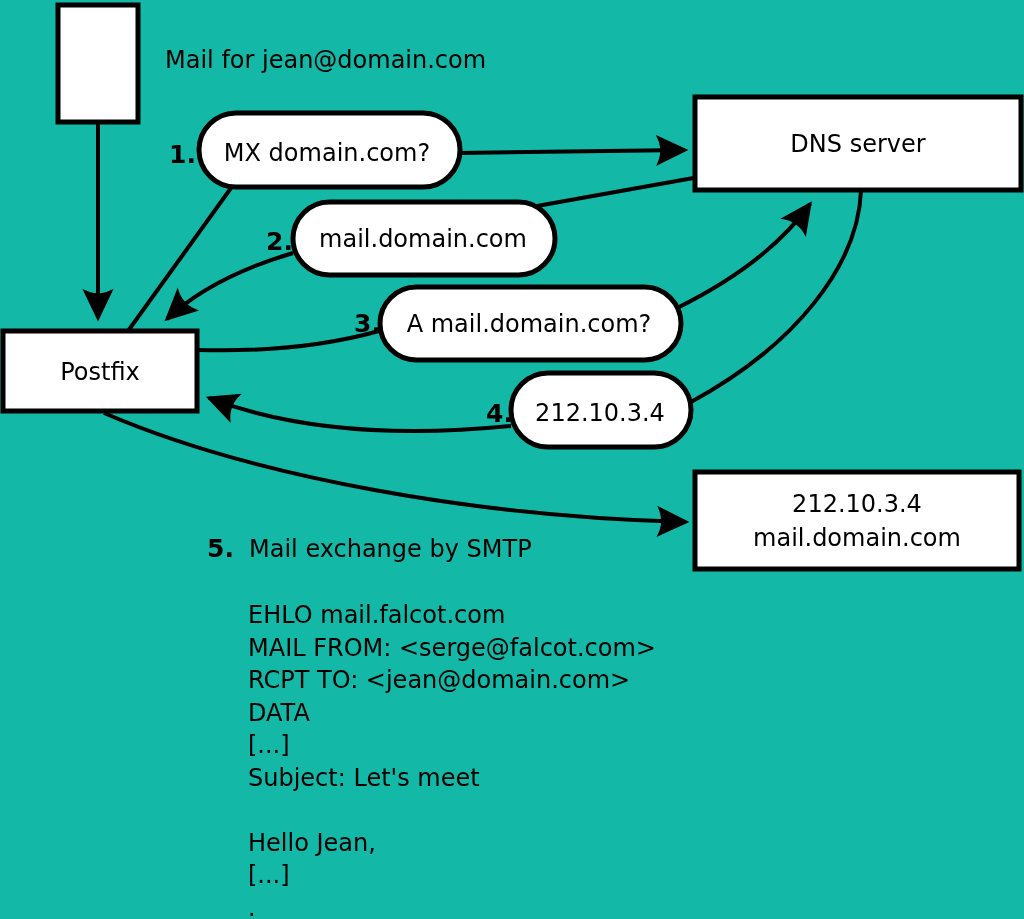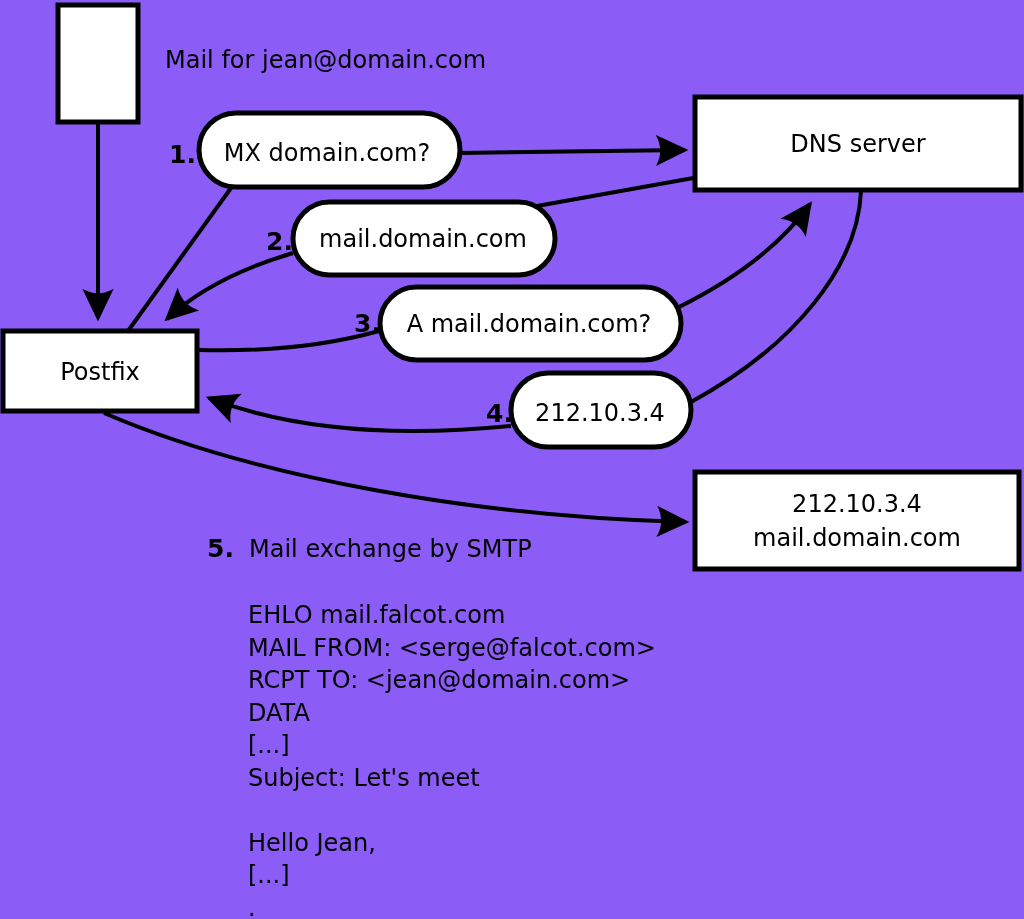--- a/index.html
+++ b/index.html
@@ -8,21 +8,21 @@
     background: #ffffff;
     width: 1024px;
     height: 919px;
     overflow: hidden;
     font-family: "DejaVu Sans", "Liberation Sans", sans-serif;
   }
   .stage {
     position: relative;
     width: 1024px;
     height: 919px;
-    background: #8b5cf6;
+    background: #14b8a6;
   }
   svg.diagram {
     position: absolute;
     left: 0;
     top: 0;
   }
   svg.diagram .node {
     fill: #ffffff;
     stroke: #000000;
     stroke-width: 5;

